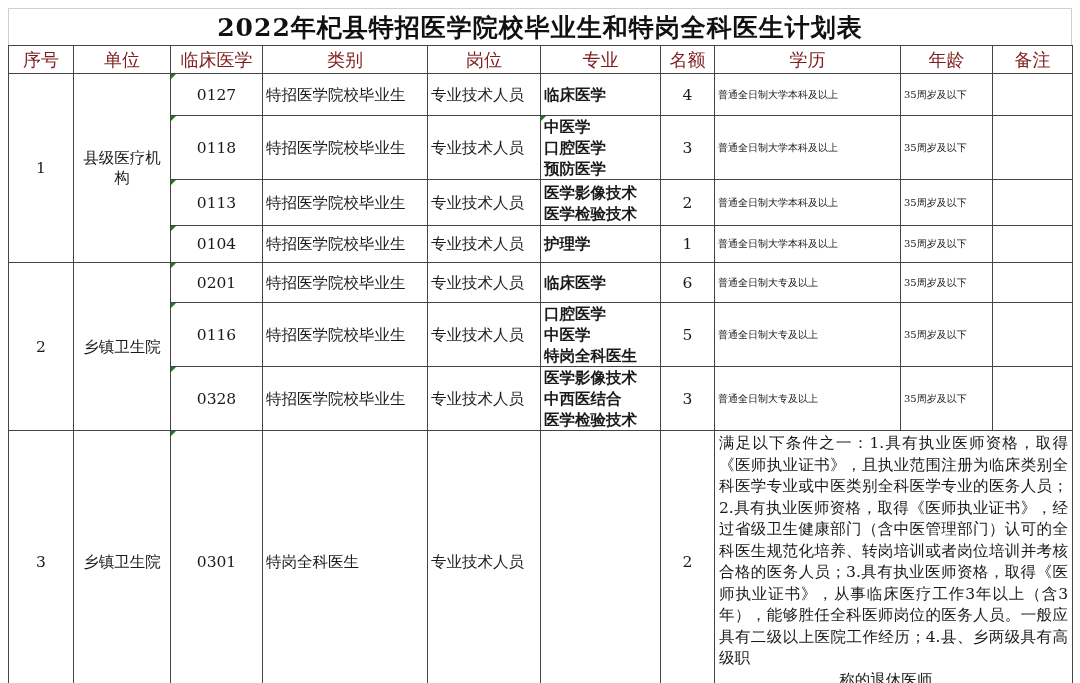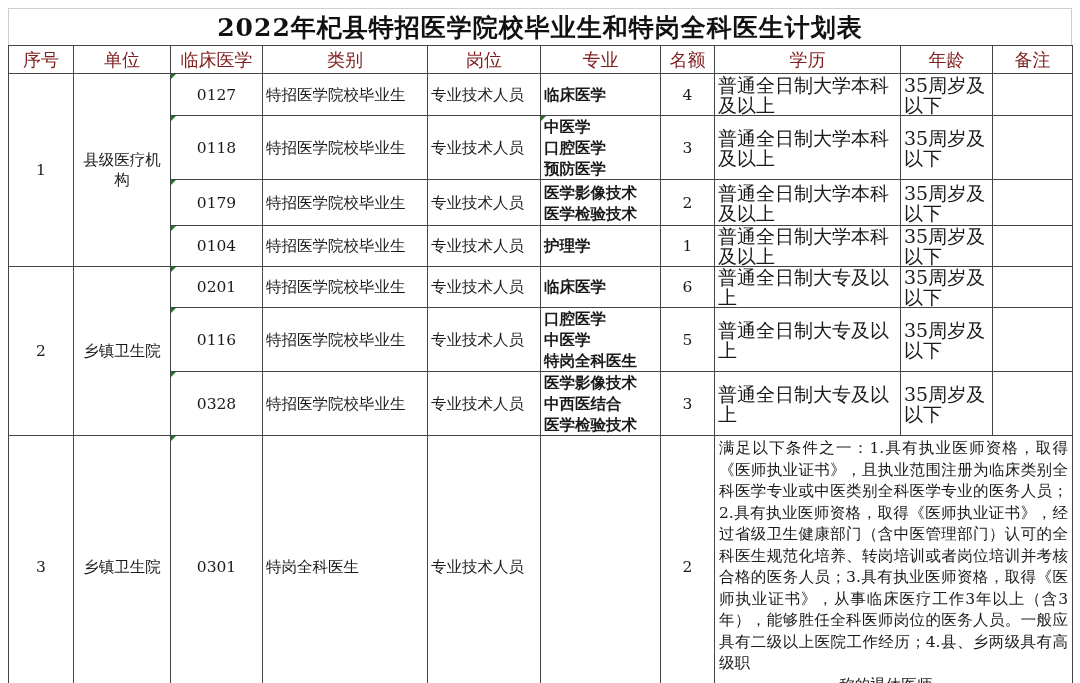--- a/index.html
+++ b/index.html
@@ -25,21 +25,21 @@
     border-top: 5px solid #1f7a1f; border-right: 5px solid transparent;
   }
   .major::before {
     content: ""; position: absolute; left: 0; top: 0; width: 0; height: 0;
     border-top: 5px solid #1f7a1f; border-right: 5px solid transparent;
   }
   .major { position: relative; }
   .ln { display: block; white-space: nowrap; font-weight: bold; }
   .req { text-align: justify; font-size: 15.5px; line-height: 21.5px; padding: 2px 4px; }
   .req .last { display: block; text-align: center; }
-  .edu, .age { font-size: 19px; line-height: 20px; }
+  .edu, .age { font-size: 10px; line-height: 20px; }
   .multi { line-height: 21px; }
 </style>
 </head>
 <body>
 
 <div class="sheet">
   <div class="title">2022年杞县特招医学院校毕业生和特岗全科医生计划表</div>
   <table>
     <colgroup>
       <col style="width:65px">
@@ -91,21 +91,21 @@
           <span class="ln">中医学</span>
           <span class="ln">口腔医学</span>
           <span class="ln">预防医学</span>
         </td>
         <td class="c">3</td>
         <td class="l edu">普通全日制大学本科及以上</td>
         <td class="l age">35周岁及以下</td>
         <td></td>
       </tr>
       <tr style="height:46px">
-        <td class="c code">0179</td>
+        <td class="c code">0113</td>
         <td class="l">特招医学院校毕业生</td>
         <td class="l">专业技术人员</td>
         <td class="l multi">
           <span class="ln">医学影像技术</span>
           <span class="ln">医学检验技术</span>
         </td>
         <td class="c">2</td>
         <td class="l edu">普通全日制大学本科及以上</td>
         <td class="l age">35周岁及以下</td>
         <td></td>

